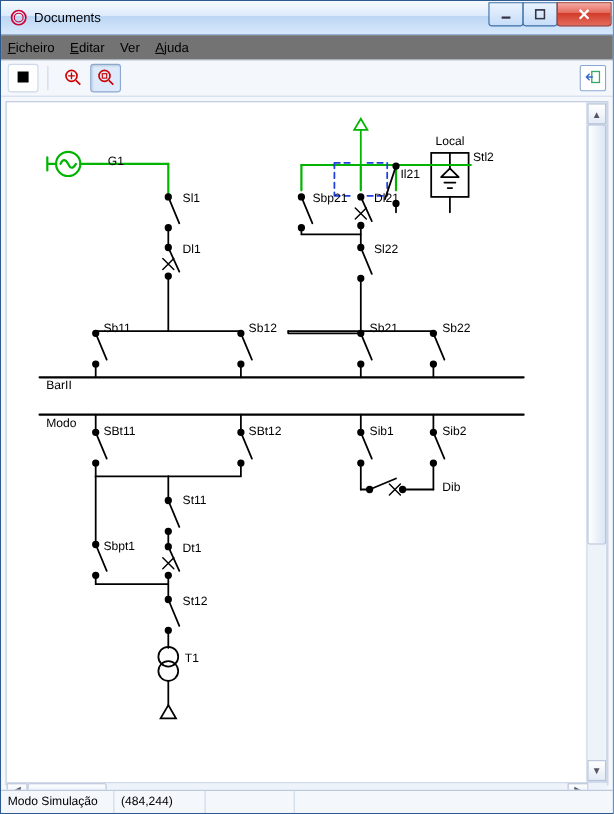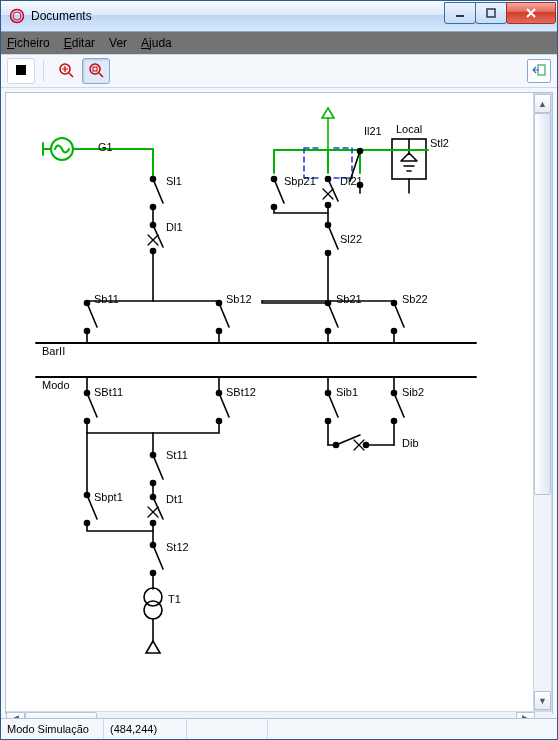--- a/index.html
+++ b/index.html
@@ -290,26 +290,26 @@
           <span class="lbl" style="left:396px;top:200px">Sb22</span>
           <span class="lbl" style="left:36px;top:252px">BarII</span>
           <span class="lbl" style="left:36px;top:286px">Modo</span>
           <span class="lbl" style="left:88px;top:293px">SBt11</span>
           <span class="lbl" style="left:220px;top:293px">SBt12</span>
           <span class="lbl" style="left:160px;top:356px">St11</span>
           <span class="lbl" style="left:88px;top:398px">Sbpt1</span>
           <span class="lbl" style="left:160px;top:400px">Dt1</span>
           <span class="lbl" style="left:160px;top:448px">St12</span>
           <span class="lbl" style="left:162px;top:500px">T1</span>
-          <span class="lbl" style="left:358px;top:32px">Il21</span>
+          <span class="lbl" style="left:358px;top:60px">Il21</span>
           <span class="lbl" style="left:424px;top:44px">Stl2</span>
           <span class="lbl" style="left:390px;top:30px">Local</span>
           <span class="lbl" style="left:278px;top:82px">Sbp21</span>
           <span class="lbl" style="left:334px;top:82px">Dl21</span>
-          <span class="lbl" style="left:334px;top:140px">Sl22</span>
+          <span class="lbl" style="left:334px;top:128px">Sl22</span>
           <span class="lbl" style="left:330px;top:293px">Sib1</span>
           <span class="lbl" style="left:396px;top:293px">Sib2</span>
           <span class="lbl" style="left:396px;top:344px">Dib</span>
         </div>
 
         <div class="vscroll">
           <div class="sbtn">▲</div>
           <div class="thumb"></div>
           <div class="track"></div>
           <div class="sbtn">▼</div>

